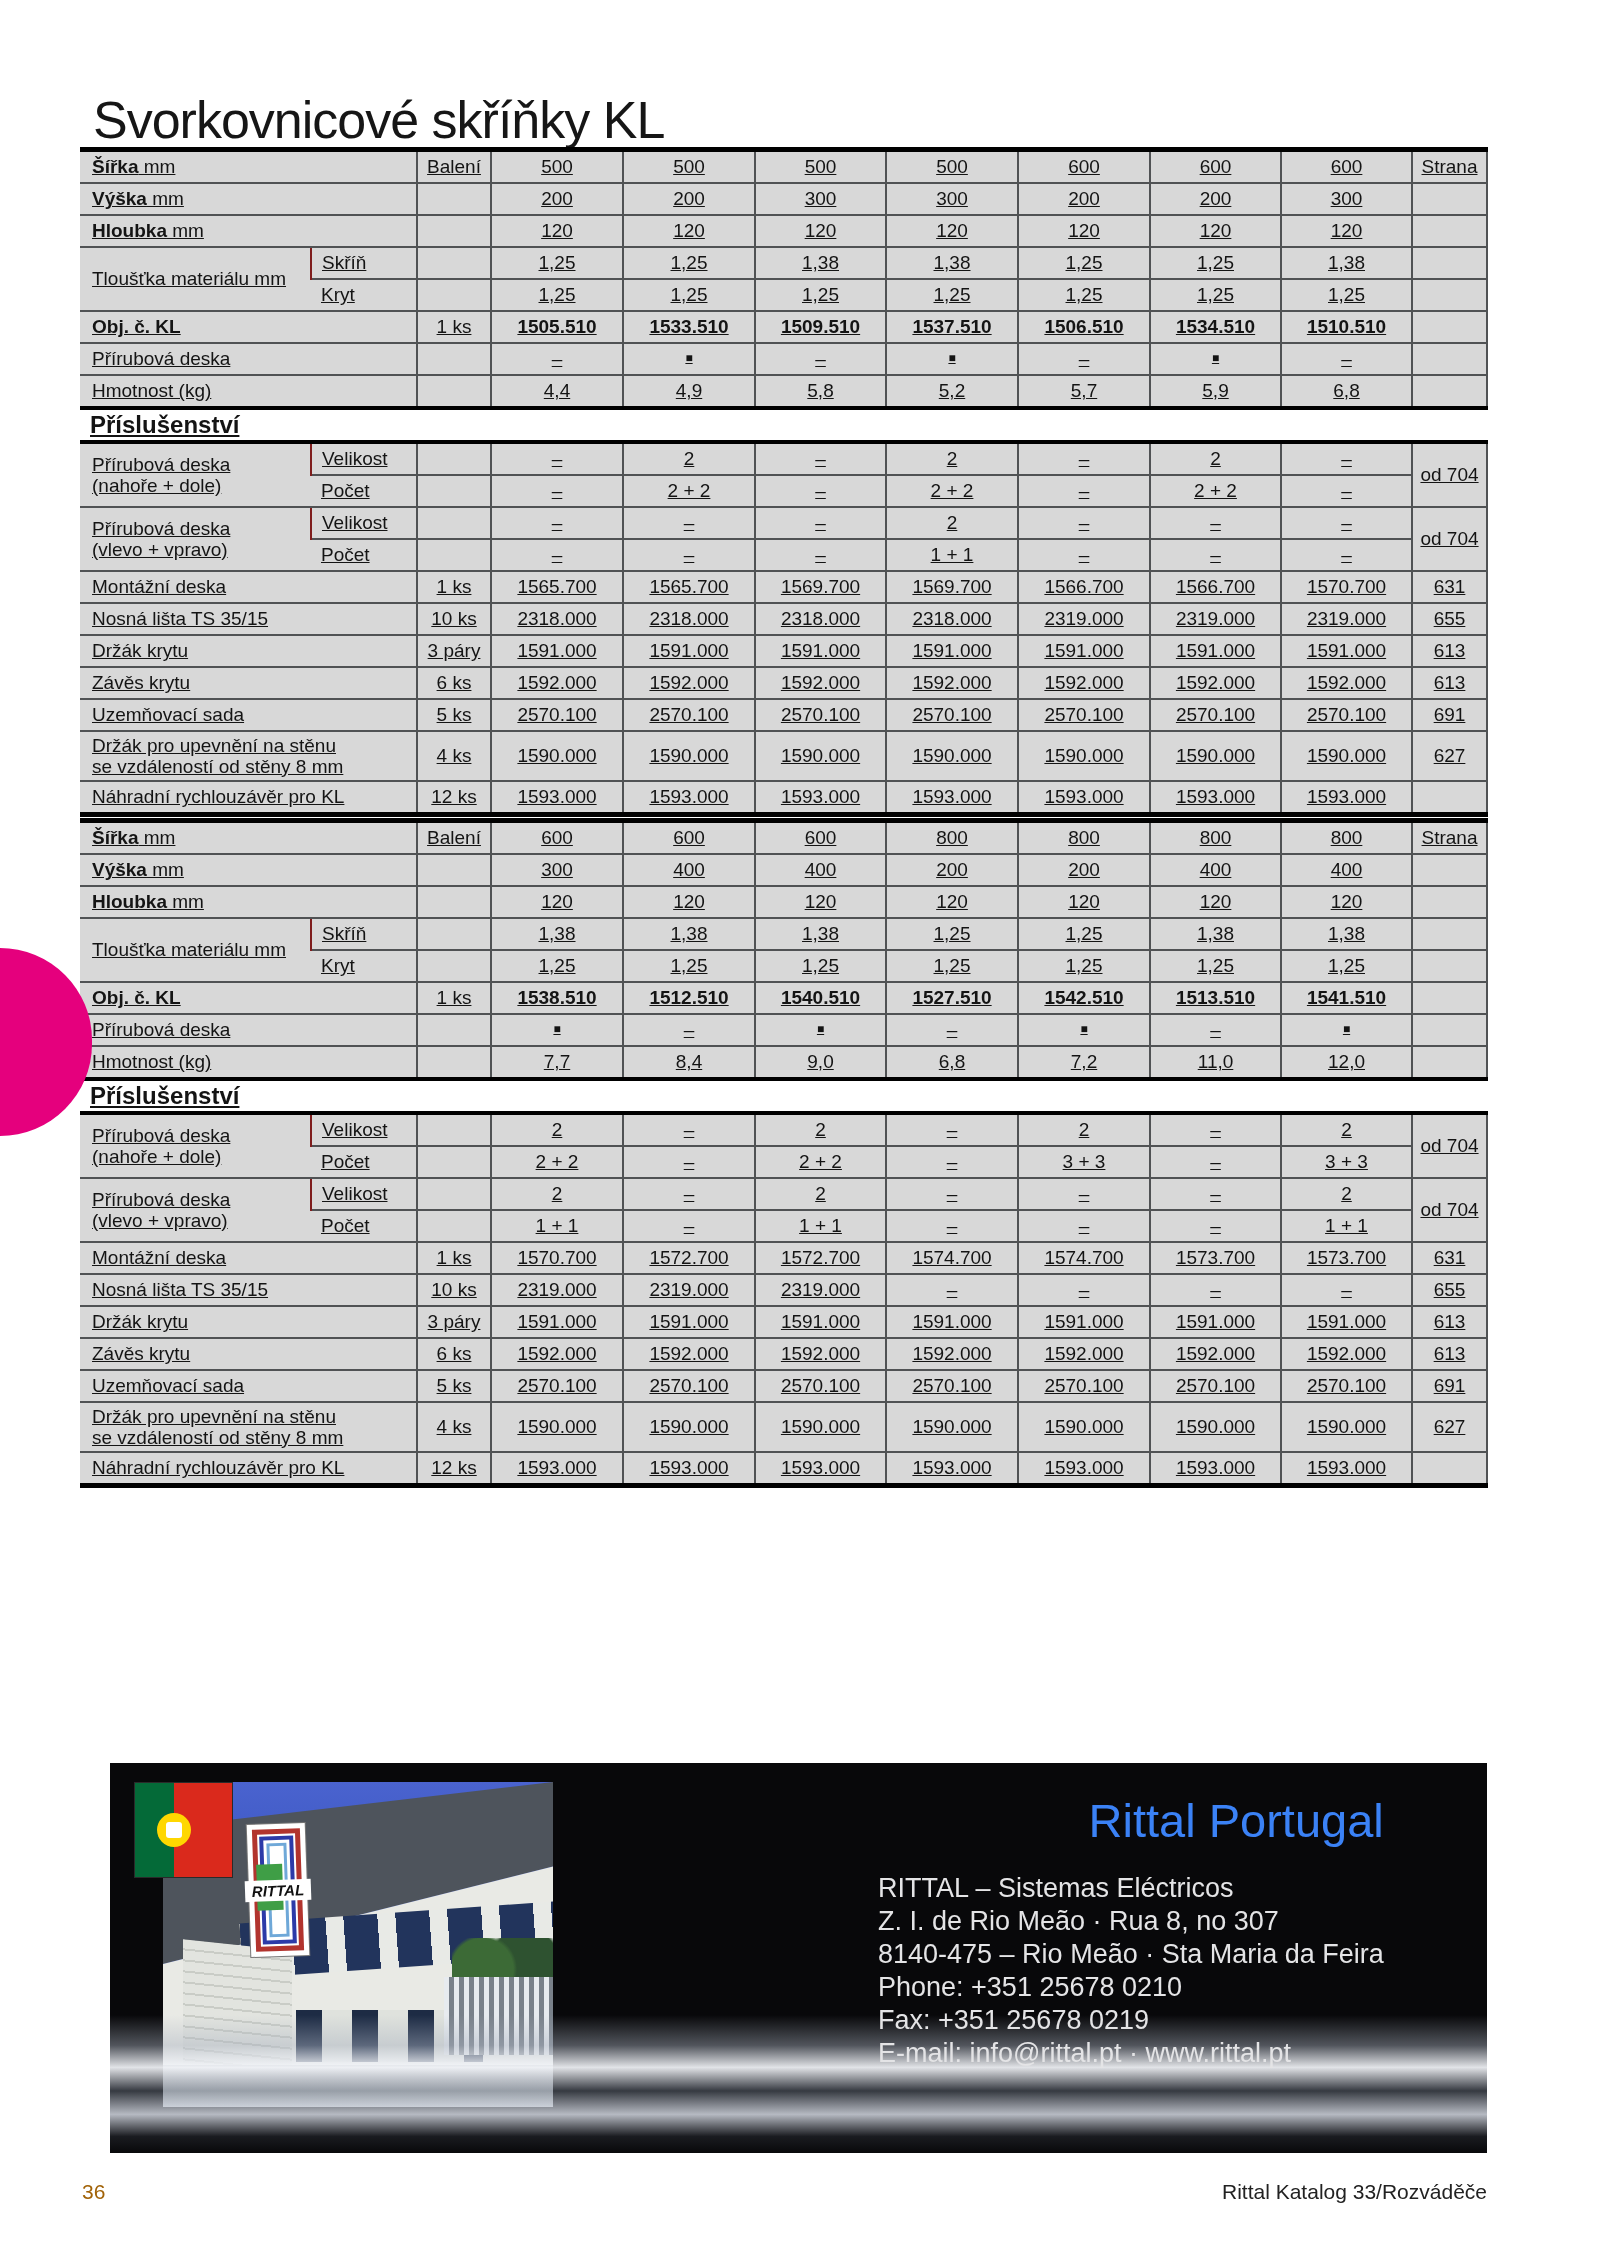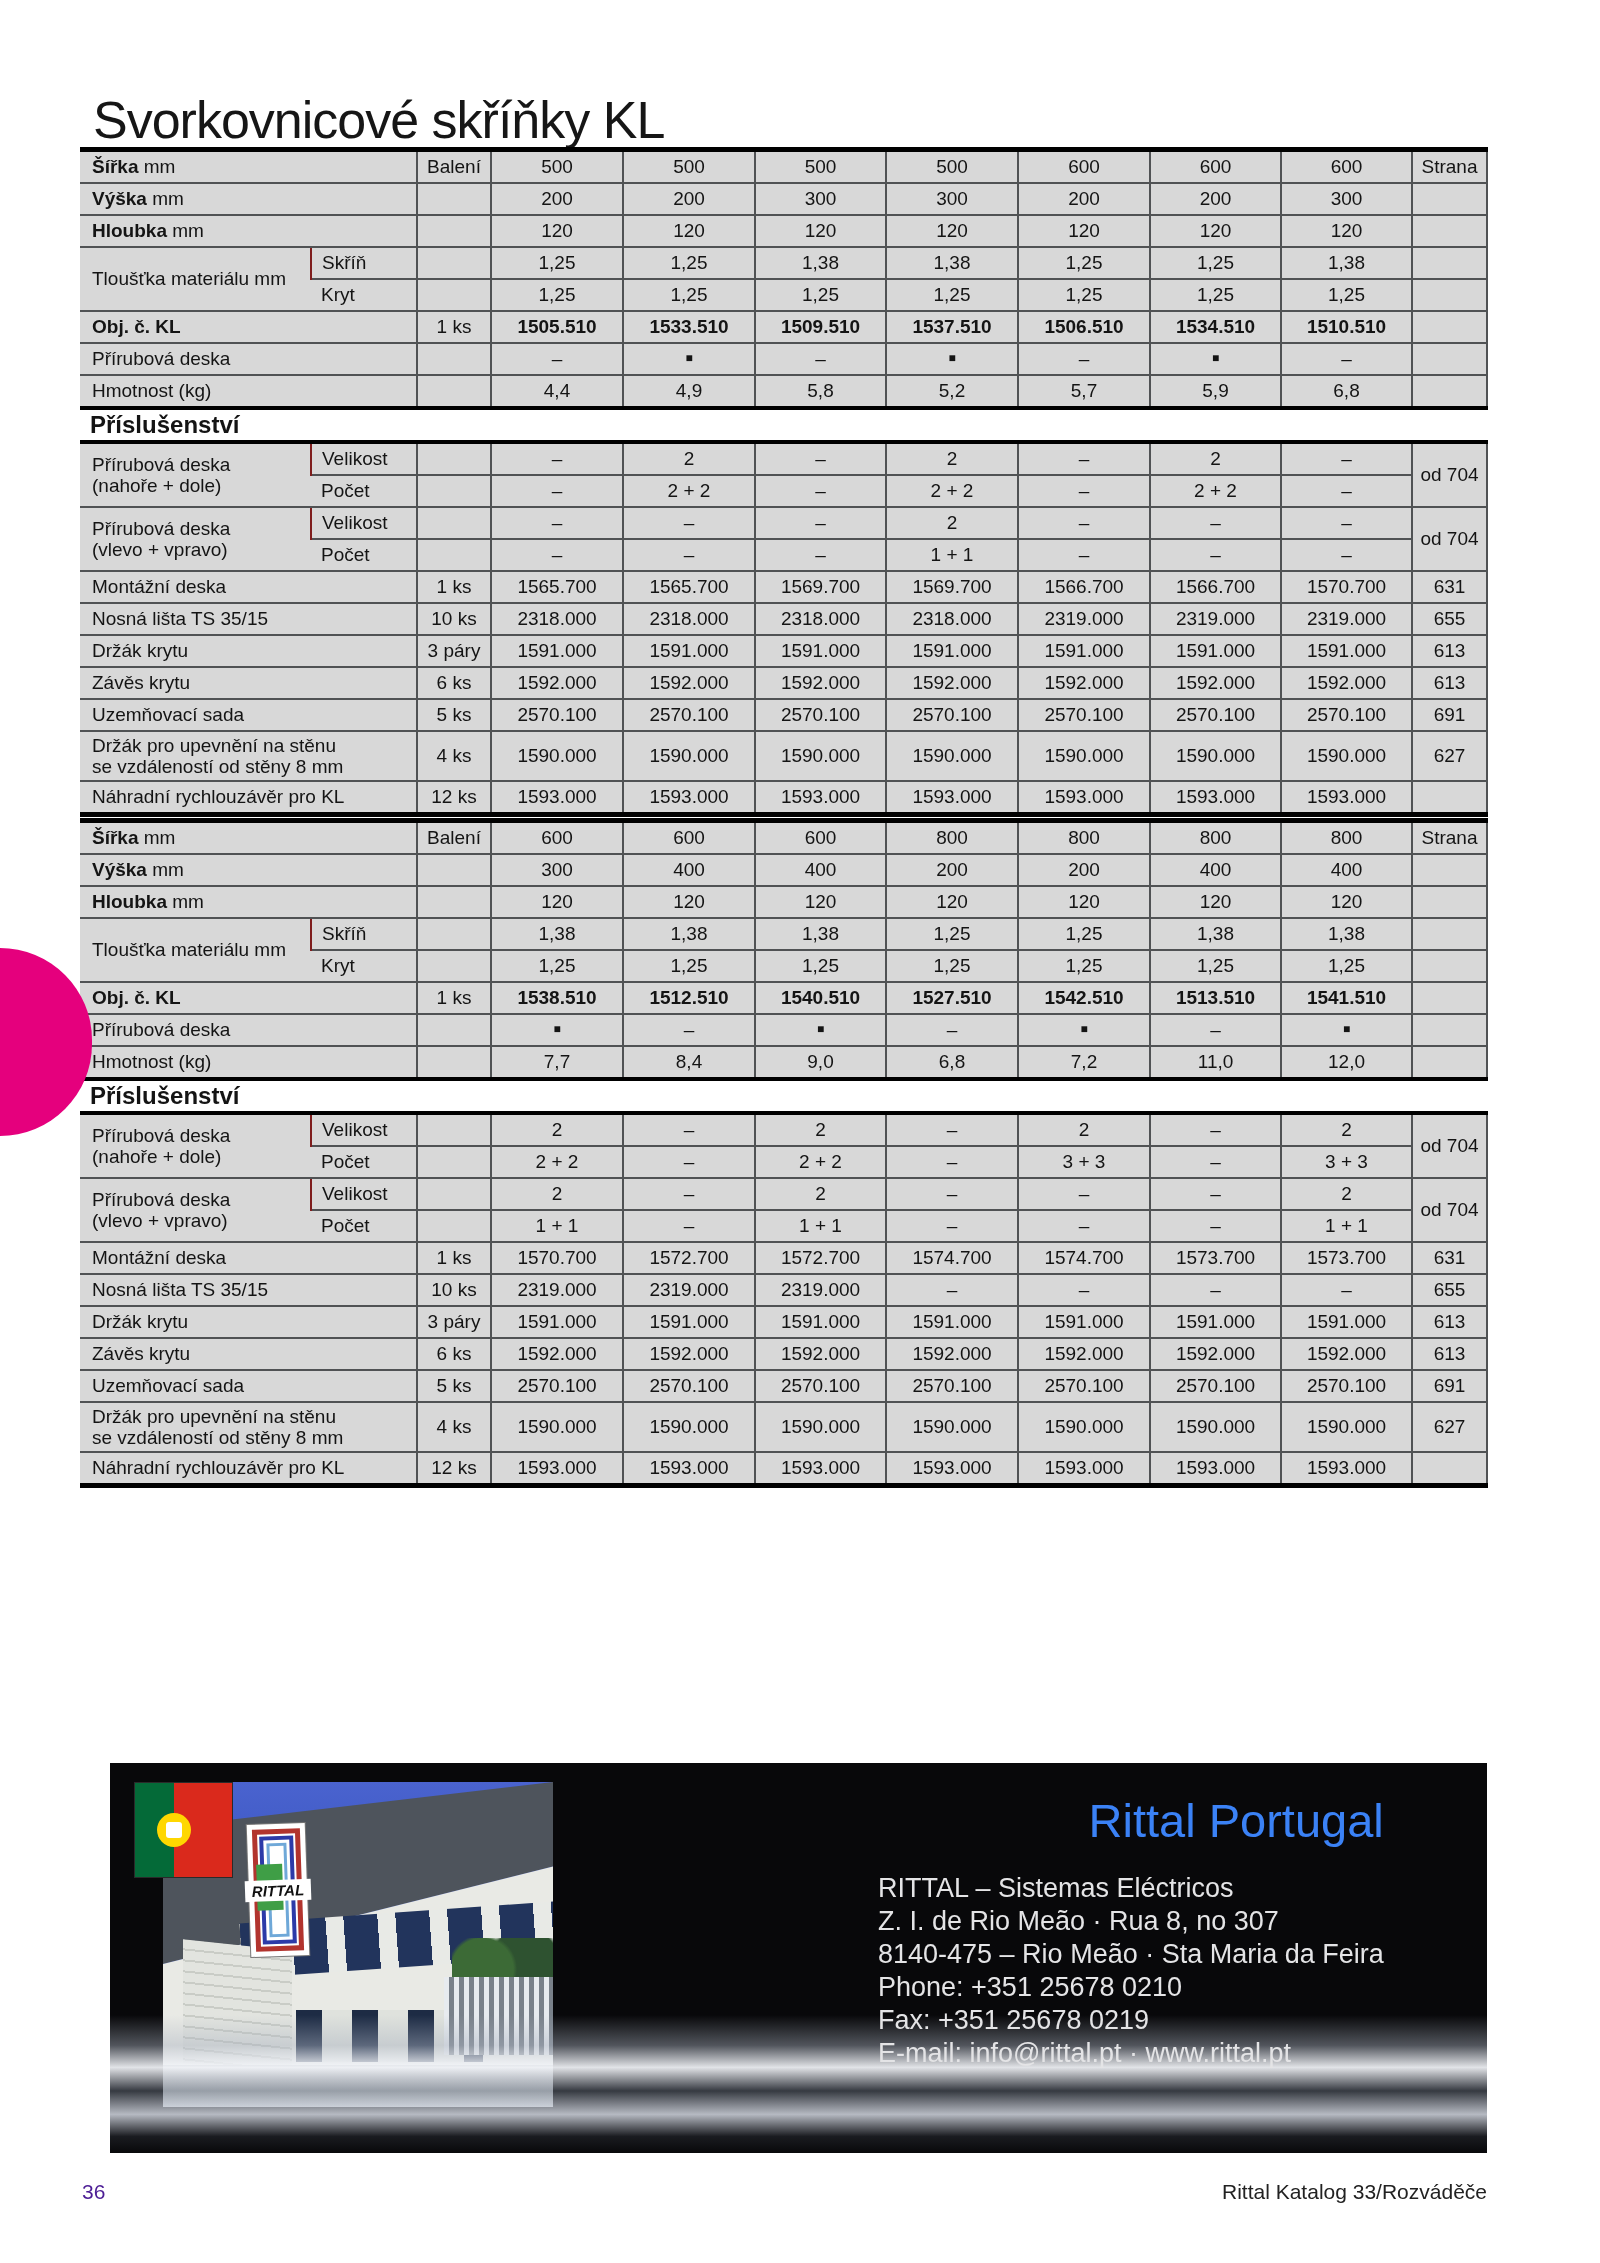--- a/index.html
+++ b/index.html
@@ -9,21 +9,21 @@
   }
   .page-title{
     position:absolute;left:93px;top:90px;font-size:52px;font-weight:400;
     letter-spacing:-1px;color:#161616;margin:0;
   }
   
   .twrap{position:absolute;left:80px;}
   #table-0{top:147px;}
   #table-1{top:818px;}
   .cat{border-collapse:collapse;table-layout:fixed;width:1407px;
-       border-top:5px solid #000;border-bottom:5px solid #000;}
+       border-top:5px solid #000;border-bottom:5px solid #000;text-decoration:underline;}
   .cat td{
     background:#d8d8d8;border-top:2px solid #505254;border-left:2px solid #505254;
     height:30px;padding:0 4px;text-align:center;vertical-align:middle;
     font-size:19px;line-height:1.12;color:#141414;
   }
   .cat tr>td:first-child{border-left:0;}
   .cat td.sub{border-left:2px solid #7f1d1d;text-align:left;padding-left:10px;}
   .cat td.lab{text-align:left;padding-left:12px;}
   .cat td.str{border-right:2px solid #505254;}
   .cat .b{font-weight:bold;}
@@ -82,21 +82,21 @@
         box-shadow:0 0 0 1px #2a2a2a;}
   .flag .g{width:40%;background:#046a38;}
   .flag .r{flex:1;background:#da291c;}
   .flag .emblem{position:absolute;left:40%;top:50%;transform:translate(-50%,-50%);
         width:34px;height:34px;border-radius:50%;background:#ffd700;}
   .flag .emblem::after{content:"";position:absolute;inset:9px;background:#fff;border-radius:3px;}
   .banner-text{position:absolute;left:768px;top:30px;z-index:4;}
   .banner-title{font-size:47px;font-weight:normal;color:#3b82f6;margin-bottom:24px;text-align:right;}
   .banner-line{font-size:27px;color:#e4e4e6;line-height:33px;font-weight:400;}
   
-  .footer-left{position:absolute;left:82px;top:2180px;font-size:21px;color:#4c1d95;}
+  .footer-left{position:absolute;left:82px;top:2180px;font-size:21px;color:#a16207;}
   .footer-right{position:absolute;right:113px;top:2180px;font-size:21px;color:#222;}
 </style>
 </head>
 <body>
 
 <div class="page">
 
   <h1 class="page-title">Svorkovnicové skříňky KL</h1>
 
   <div class="magenta-marker"></div>

